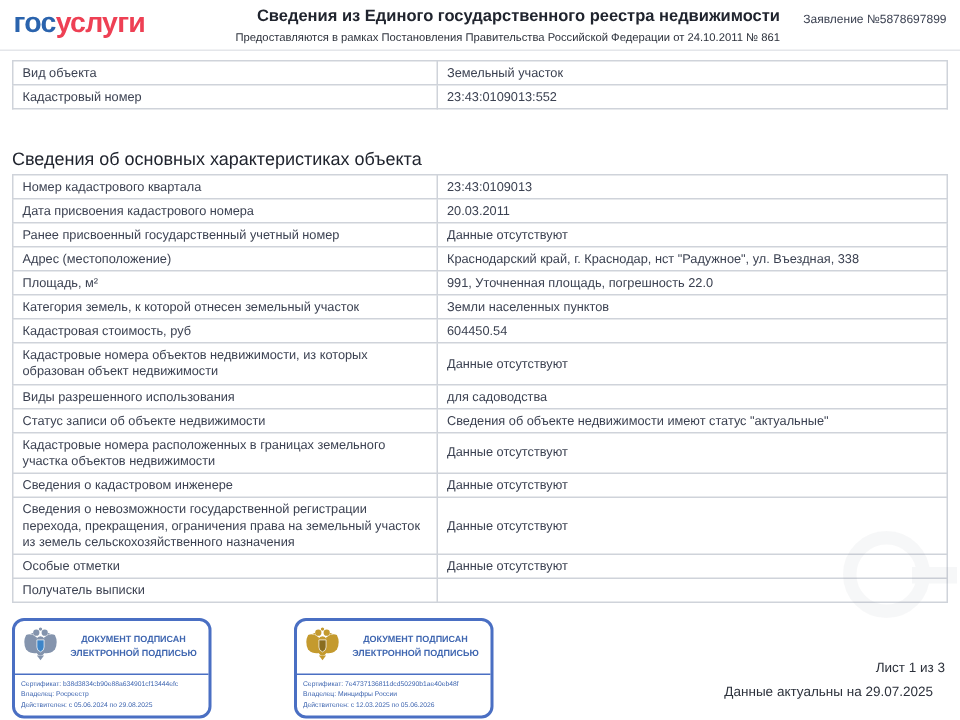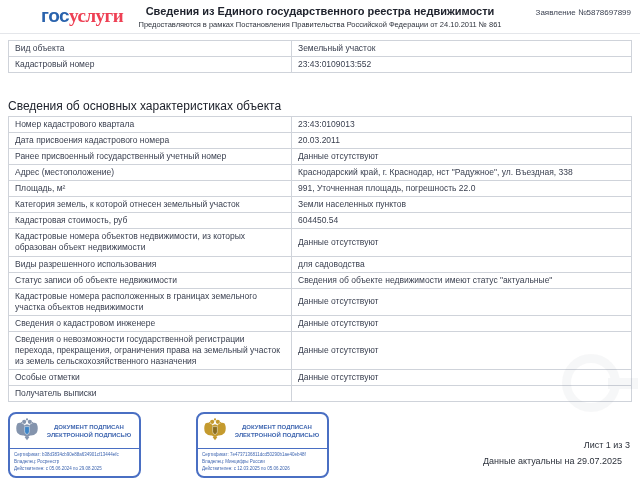--- a/index.html
+++ b/index.html
@@ -3,23 +3,23 @@
 <meta charset="utf-8">
 <style>
   html,body { margin:0; padding:0; }
   body {
     width:640px; height:480px; background:#ffffff; position:relative;
     font-family:"Liberation Sans", sans-serif; color:#3b4151; overflow:hidden;
   }
   
   .header { position:relative; height:33px; border-bottom:1px solid #e4e6ea; }
   .logo { position:absolute; left:9px; top:5px; font-size:19px; font-weight:bold; letter-spacing:-0.5px; }
-  .logo .p1 { color:#2a63ad;margin-left:32px; }
-  .logo .p2 { color:#ee4054;font-family:Liberation Serif, serif; }
-  .head-center { position:absolute; left:120px; right:120px; top:5px; text-align:center; }
+  .logo .p1 { color:#2a63ad; }
+  .logo .p2 { color:#ee4054; }
+  .head-center { position:absolute; left:120px; right:120px; top:5px; text-align:right; }
   .doc-title { font-size:11px; font-weight:bold; color:#20242e; }
   .doc-subtitle { font-size:7.5px; color:#2d323c; margin-top:3px; }
   .application { position:absolute; right:9px; top:8px; font-size:8px; color:#3b4151; }
   
   table { border-collapse:collapse; width:624px; margin:0 8px; font-size:8.5px; color:#3b4151; table-layout:fixed; }
   .tbl1 { margin-top:6px; }
   td { border:1px solid #cfd3da; padding:2px 6px; vertical-align:middle; line-height:1.3; height:11px; }
   td.label { width:270px; }
   
   .section-heading { margin:26px 8px 3px; font-size:12px; font-weight:normal; color:#20242e; }

